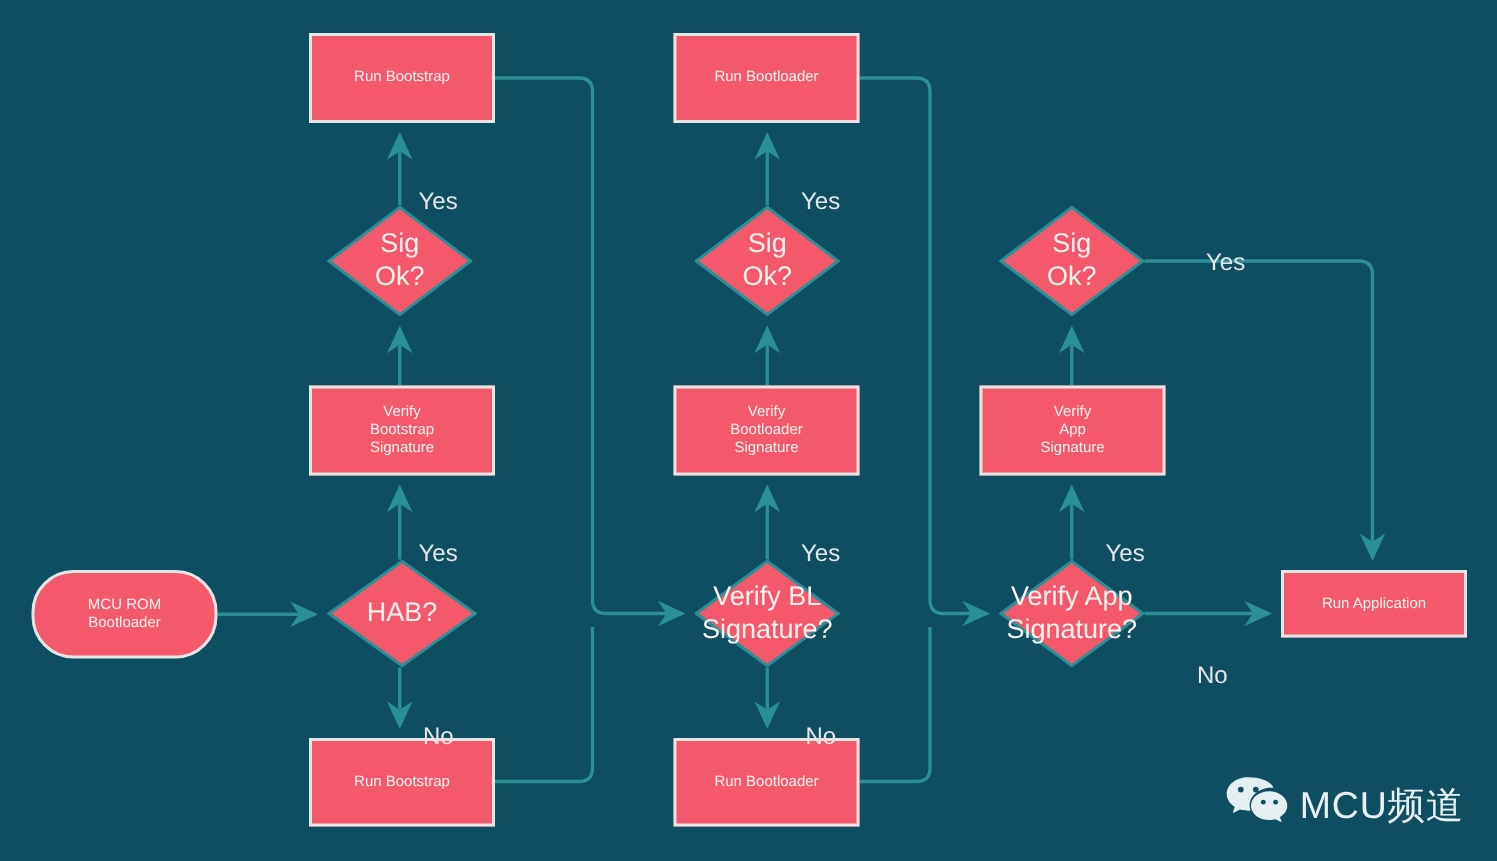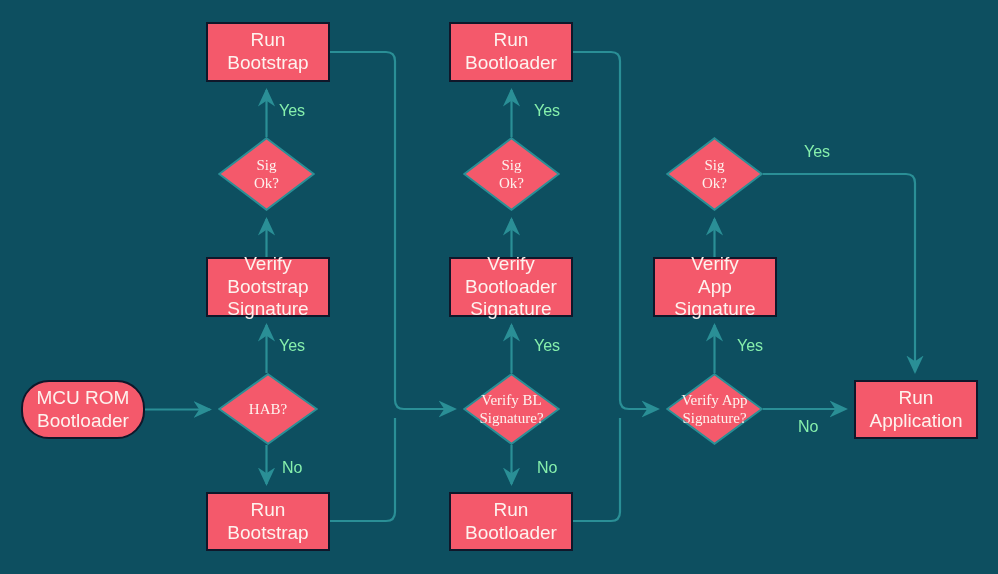--- a/index.html
+++ b/index.html
@@ -26,42 +26,42 @@
     align-items: center;
     justify-content: center;
     text-align: center;
     color: #fdf2ee;
     line-height: 1.20;
     white-space: pre-line;
     z-index: 3;
   }
   .node.box {
     background: #f4596b;
-    border: 2px solid #0f172a;
-    font-size: 19px;
+    border: 2px solid #e5e5e5;
+    font-size: 10px;
   }
   .node.diamond-wrap {
     background: transparent;
     border: none;
-    font-size: 15px;
-    font-family: Liberation Serif, serif;
+    font-size: 18px;
   }
   .dshape {
     position: absolute;
     left: 0; top: 0;
     width: 100%; height: 100%;
     z-index: -1;
   }
   .dlabel { position: relative; z-index: 2; }
   .edge-label {
     position: absolute;
-    color: #86efac;
+    color: #e5e5e5;
     font-size: 16px;
     z-index: 4;
     white-space: nowrap;
+    margin-top: 24px;
   }
   #watermark {
     position: absolute;
     right: 22px; bottom: 18px;
     display: flex;
     align-items: center;
     gap: 8px;
     z-index: 6;
     opacity: 0.96;
   }
@@ -141,29 +141,44 @@
           <polygon points="48.5,1.2 95.8,36 48.5,70.8 1.2,36" fill="#f4596b" stroke="#2a8f96" stroke-width="2"></polygon>
         </svg><span class="dlabel">Verify App
 Signature?</span></div>
       <div class="node box" style="left: 653px; top: 257px; width: 124px; height: 60px;"><span>Verify
 App
 Signature</span></div>
       <div class="node diamond-wrap" style="left: 666px; top: 137px; width: 97px; height: 74px;"><svg class="dshape" viewBox="0 0 97 74" preserveAspectRatio="none">
           <polygon points="48.5,1.2 95.8,37 48.5,72.8 1.2,37" fill="#f4596b" stroke="#2a8f96" stroke-width="2"></polygon>
         </svg><span class="dlabel">Sig
 Ok?</span></div>
-      <div class="node box" style="left: 854px; top: 380px; width: 124px; height: 59px;"><span>Run Application</span></div>
+      <div class="node box" style="left: 854px; top: 380px; width: 124px; height: 45px;"><span>Run Application</span></div>
     </div>
 
   <div id="edge-labels">
       <div class="edge-label" style="left: 279px; top: 337px;">Yes</div>
       <div class="edge-label" style="left: 282px; top: 459px;">No</div>
       <div class="edge-label" style="left: 279px; top: 102px;">Yes</div>
       <div class="edge-label" style="left: 534px; top: 337px;">Yes</div>
       <div class="edge-label" style="left: 537px; top: 459px;">No</div>
       <div class="edge-label" style="left: 534px; top: 102px;">Yes</div>
       <div class="edge-label" style="left: 737px; top: 337px;">Yes</div>
       <div class="edge-label" style="left: 798px; top: 418px;">No</div>
       <div class="edge-label" style="left: 804px; top: 143px;">Yes</div>
     </div>
 
+  <div id="watermark">
+    <span>
+      <svg width="42" height="34" viewBox="0 0 42 34" aria-hidden="true">
+        <g fill="#eef5f6">
+          <path d="M15.2 1.2C7.1 1.2 0.8 6.2 0.8 12.3c0 3.5 2.1 6.6 5.4 8.6l-1.4 4.3 4.9-2.5c1.7 0.5 3.6 0.8 5.5 0.8 0.5 0 1 0 1.5-0.1-0.4-1.1-0.6-2.2-0.6-3.4 0-6.6 6.4-11.9 14.3-11.9 0.5 0 1 0 1.5 0.1C30.6 4.1 23.6 1.2 15.2 1.2z"></path>
+          <circle cx="10.2" cy="9.4" r="1.9" fill="#0d4f60"></circle>
+          <circle cx="20.2" cy="9.4" r="1.9" fill="#0d4f60"></circle>
+          <path d="M41.2 20.1c0-5.3-5.4-9.6-12.1-9.6s-12.1 4.3-12.1 9.6 5.4 9.6 12.1 9.6c1.5 0 2.9-0.2 4.2-0.6l4.2 2.1-1.2-3.6c2.9-1.7 4.9-4.4 4.9-7.5z"></path>
+          <circle cx="25.2" cy="17.8" r="1.6" fill="#0d4f60"></circle>
+          <circle cx="33.4" cy="17.8" r="1.6" fill="#0d4f60"></circle>
+        </g>
+      </svg>
+    </span>
+    <span class="wm-text">MCU频道</span>
+  </div>
 
 </div>
 
 </body></html>

